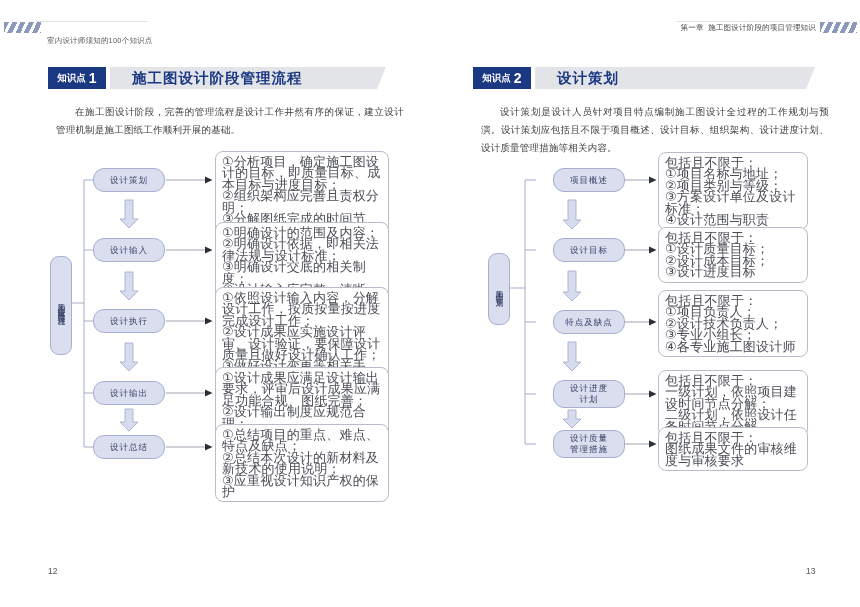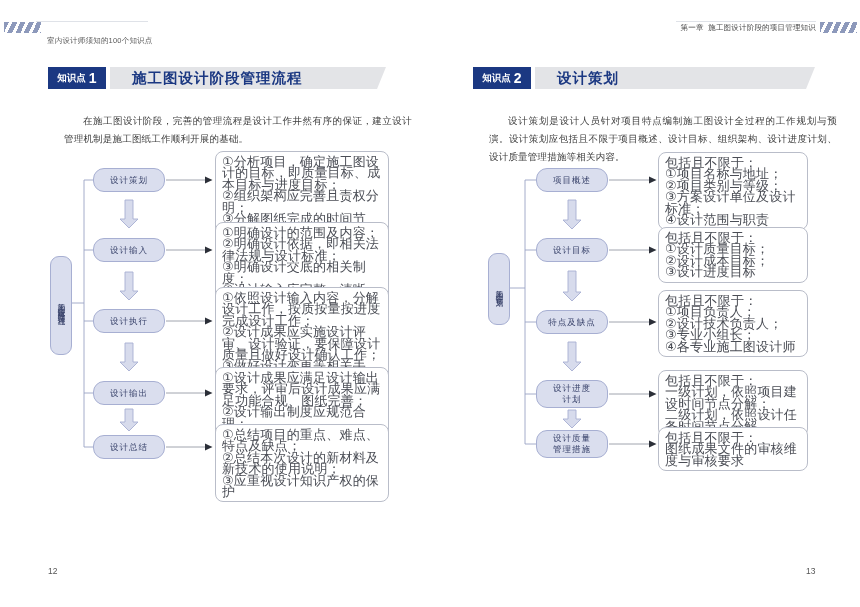--- a/index.html
+++ b/index.html
@@ -27,38 +27,38 @@
   .kp-badge .lbl{font-size:9.5px;font-weight:bold;}
   .kp-badge .num{font-size:14px;font-weight:bold;}
   .title-bar{
     position:absolute;top:67px;height:22px;background:#e3e4e7;
     clip-path:polygon(0 0,100% 0,calc(100% - 9px) 100%,0 100%);
     display:flex;align-items:center;
   }
   .title-bar .t{font-size:14.5px;font-weight:bold;color:#1b3882;padding-left:22px;letter-spacing:1px;white-space:nowrap;}
 
   .intro{
-    position:absolute;top:96px;margin:16px;font-size:9.5px;line-height:18px;color:#3c3c3c;
-    text-align:justify;text-indent:2em;letter-spacing:.2px;
+    position:absolute;top:96px;margin:8px;font-size:9.5px;line-height:18px;color:#3c3c3c;
+    text-align:justify;text-indent:2em;letter-spacing:.2px;font-family:Liberation Mono, monospace;
   }
 
   
   .rootbox{
     position:absolute;background:#dadeee;border:1px solid #a7afd2;border-radius:9px;
     display:flex;align-items:center;justify-content:center;
     writing-mode:vertical-rl;font-size:7.5px;color:#39436b;letter-spacing:1.5px;text-align:center;
   }
   .stage{
     position:absolute;width:72px;min-height:24px;background:#dadeee;border:1px solid #a7afd2;
     border-radius:11px;display:flex;align-items:center;justify-content:center;
     font-size:8.5px;color:#39436b;text-align:center;white-space:pre-line;line-height:11px;
     box-sizing:border-box;letter-spacing:1px;
   }
   #page-left  .stage{left:93px;}
-  #page-right .stage{left:106px;}
+  #page-right .stage{left:123px;}
   .detail{
     position:absolute;background:#fff;border:1px solid #b9bdc9;border-radius:8px;
     padding:4px 6px;font-size:13px;line-height:11.4px;color:#4a4d55;
     white-space:pre-line;box-sizing:border-box;letter-spacing:.2px;
   }
   #page-left  .detail{left:215px;width:174px;}
   #page-right .detail{left:228px;width:150px;}
 
   .connectors{position:absolute;left:0;top:0;pointer-events:none;}
 

